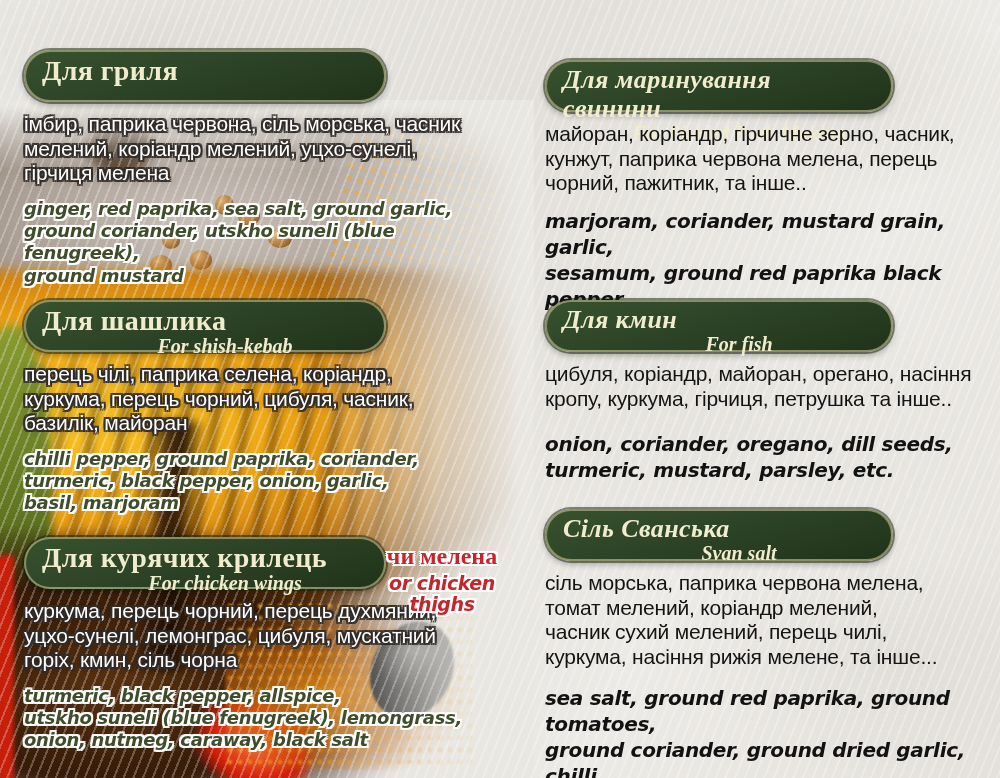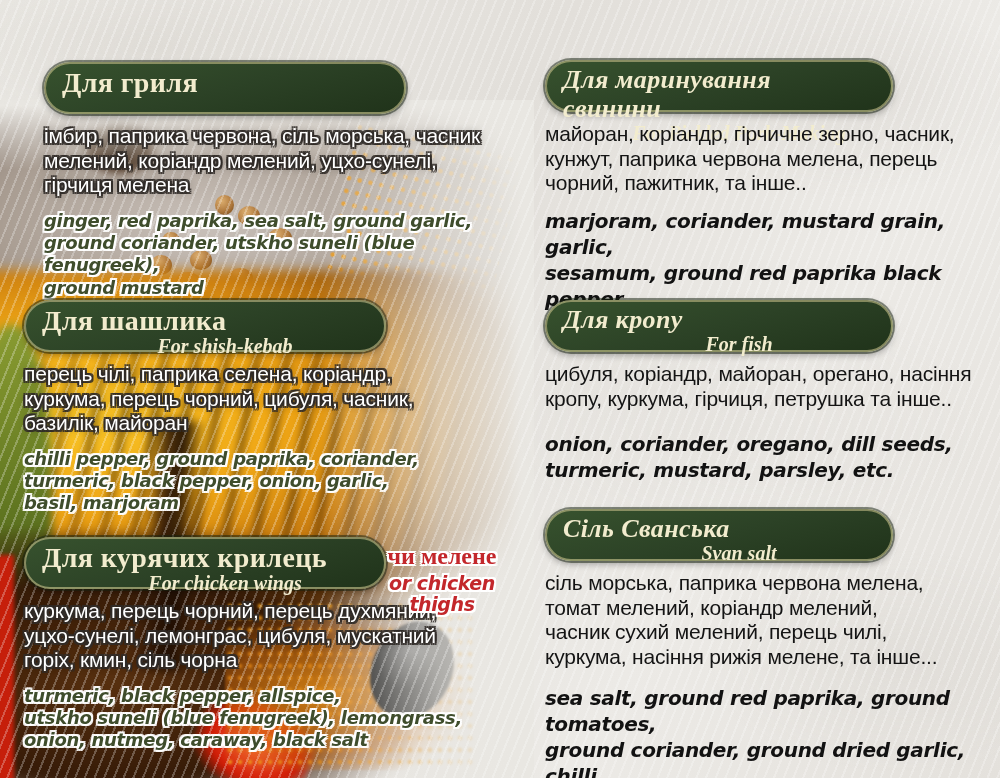--- a/index.html
+++ b/index.html
@@ -77,21 +77,21 @@
   .card-left .ua{color:#fff;
     text-shadow:-2px -2px 0 rgba(48,44,40,.85),2px -2px 0 rgba(48,44,40,.85),-2px 2px 0 rgba(48,44,40,.85),
       2px 2px 0 rgba(48,44,40,.85),0 2px 0 rgba(48,44,40,.85),2px 0 0 rgba(48,44,40,.85),
       0 -2px 0 rgba(48,44,40,.85),-2px 0 0 rgba(48,44,40,.85),0 0 9px rgba(0,0,0,.45);}
   .card-left .en{color:#3f4d2c;
     text-shadow:-2px -2px 0 rgba(255,255,255,.9),2px -2px 0 rgba(255,255,255,.9),-2px 2px 0 rgba(255,255,255,.9),
       2px 2px 0 rgba(255,255,255,.9),0 2px 0 rgba(255,255,255,.9),2px 0 0 rgba(255,255,255,.9),
       0 -2px 0 rgba(255,255,255,.9),-2px 0 0 rgba(255,255,255,.9);}
   .card-right .ua{color:#141414;}
   .card-right .en{color:#121212;font-size:20px;line-height:1.3;}
-  #card-grill{top:62px;margin-left:20px;} #card-kebab{top:300px;} #card-wings{top:537px;}
+  #card-grill{top:50px;} #card-kebab{top:300px;} #card-wings{top:537px;}
   #card-pork{top:60px;}  #card-fish{top:300px;}  #card-svan{top:509px;}
   #card-fish .en{margin-top:20px;}
   #card-svan .en{margin-top:16px;}
 
   
   .side-note{position:absolute;left:362px;top:544px;width:160px;z-index:6;text-align:center;}
   .note-ua{font:bold 24px/1.05 "Liberation Serif",serif;color:var(--note_red,#c3272b);
     text-shadow:-2px -2px 0 #fff,2px -2px 0 #fff,-2px 2px 0 #fff,2px 2px 0 #fff,0 2px 0 #fff,2px 0 0 #fff,0 -2px 0 #fff,-2px 0 0 #fff;}
   .note-en{font:bold italic 19px/1.1 "DejaVu Sans",sans-serif;color:var(--note_red,#c3272b);margin-top:4px;letter-spacing:-.4px;
     text-shadow:-2px -2px 0 #fff,2px -2px 0 #fff,-2px 2px 0 #fff,2px 2px 0 #fff,0 2px 0 #fff,2px 0 0 #fff,0 -2px 0 #fff,-2px 0 0 #fff;}
@@ -163,40 +163,40 @@
     </header>
     <p class="ing ua">куркума, перець чорний, перець духмяний,
 уцхо-сунелі, лемонграс, цибуля, мускатний
 горіх, кмин, сіль чорна</p>
     <p class="ing en">turmeric, black pepper, allspice,
 utskho suneli (blue fenugreek), lemongrass,
 onion, nutmeg, caraway, black salt</p>
   </section>
 
   <div class="side-note">
-    <div class="note-ua">чи мелене</div>
+    <div class="note-ua">чи мелена</div>
     <div class="note-en">or chicken thighs</div>
   </div>
 
   <section class="card card-right" id="card-pork">
     <header class="pill">
       <h2 class="title-ua">Для маринування свинини</h2>
       <div class="title-en">For Pickled Pork-Making</div>
     </header>
     <p class="ing ua">майоран, коріандр, гірчичне зерно, часник,
 кунжут, паприка червона мелена, перець
 чорний, пажитник, та інше..</p>
     <p class="ing en">marjoram, coriander, mustard grain, garlic,
 sesamum, ground red paprika black pepper,
 fenugreek, etc.</p>
   </section>
 
   <section class="card card-right" id="card-fish">
     <header class="pill">
-      <h2 class="title-ua">Для кропу</h2>
+      <h2 class="title-ua">Для кмин</h2>
       <div class="title-en">For fish</div>
     </header>
     <p class="ing ua">цибуля, коріандр, майоран, орегано, насіння
 кропу, куркума, гірчиця, петрушка та інше..</p>
     <p class="ing en">onion, coriander, oregano, dill seeds,
 turmeric, mustard, parsley, etc.</p>
   </section>
 
   <section class="card card-right" id="card-svan">
     <header class="pill">

